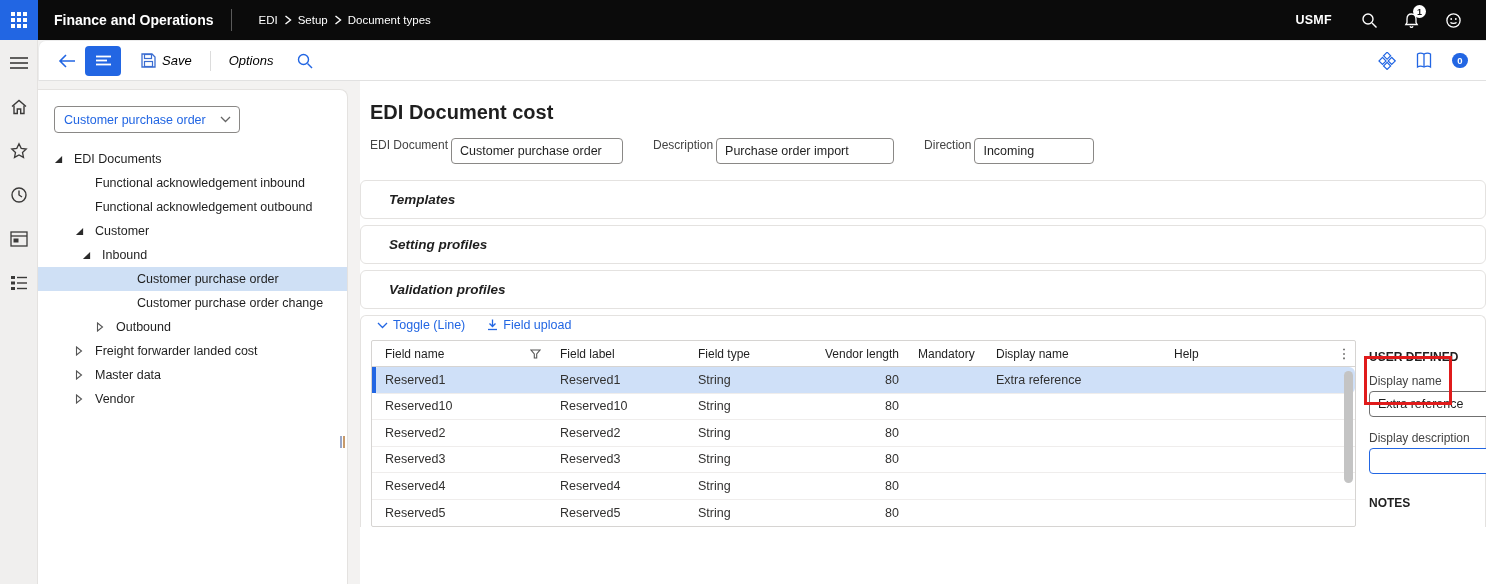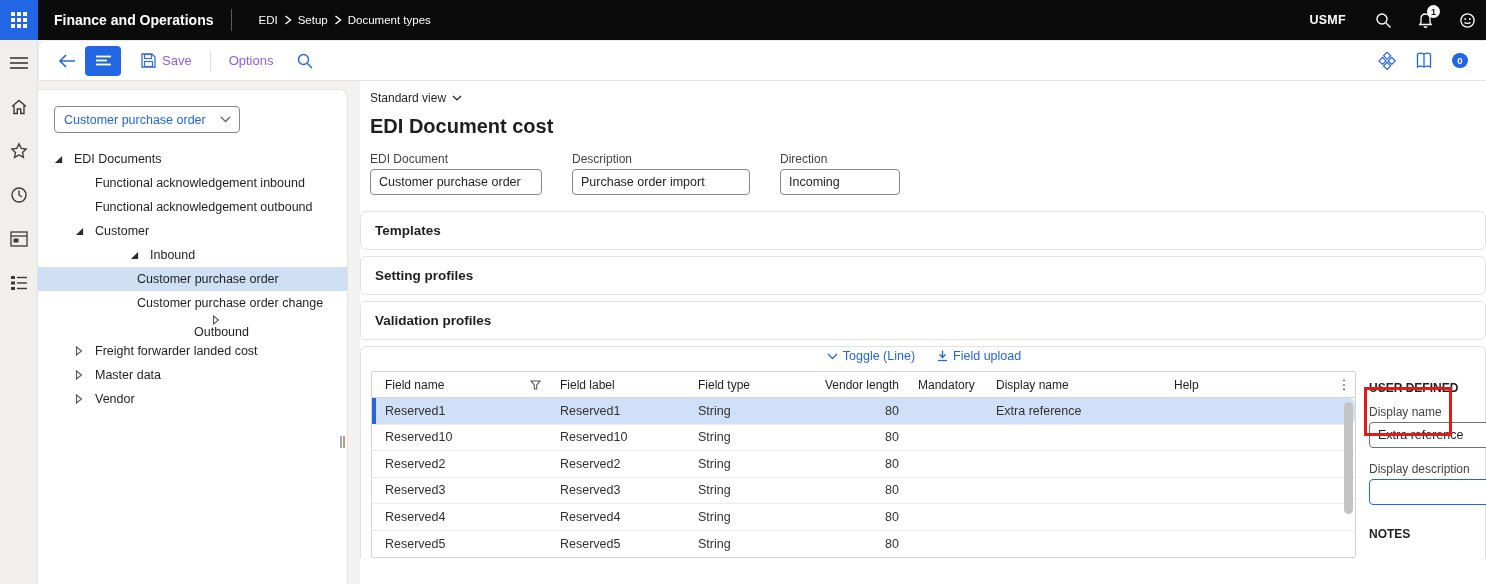--- a/index.html
+++ b/index.html
@@ -9,37 +9,37 @@
   
   .topbar { height:40px; background:#0b0b0b; display:flex; align-items:center; color:#fff; }
   .waffle { width:38px; height:40px; background:#2266e3; display:flex; align-items:center; justify-content:center; cursor:pointer; flex:0 0 auto;}
   .waffle-grid { display:grid; grid-template-columns:repeat(3,4px); grid-template-rows:repeat(3,4px); gap:2px; }
   .waffle-grid span { background:#fff; width:4px; height:4px; }
   .app-title { font-size:14px; font-weight:bold; padding:0 18px 0 16px; white-space:nowrap; }
   .tb-divider { width:1px; height:22px; background:#5a5a5a; }
   .breadcrumb { display:flex; align-items:center; font-size:11.5px; margin-left:26px; gap:6px; }
   .crumb { color:#fff; cursor:pointer; }
   .crumb-sep svg { display:block; }
-  .topbar-right { margin-left:auto; display:flex; align-items:center; gap:4px; }
+  .topbar-right { margin-left:auto; display:flex; align-items:center; gap:4px; padding-right:14px; }
   .company-box { font-size:12.5px; font-weight:bold; letter-spacing:.3px; padding:0 14px; cursor:pointer; }
   .tb-icon { width:38px; height:40px; display:flex; align-items:center; justify-content:center; position:relative; cursor:pointer; }
   .badge-white { position:absolute; top:5px; right:4px; background:#fff; color:#111; border-radius:50%;
                  width:13px; height:13px; font-size:9px; display:flex; align-items:center; justify-content:center; font-weight:bold;}
 
   
   .shell { display:flex; height:544px; }
   .iconrail { width:38px; background:#f0efee; border-right:1px solid #e4e2e0; display:flex; flex-direction:column; align-items:center; padding-top:12px; gap:22px; flex:0 0 auto;}
   .rail-icon { width:22px; height:22px; display:flex; align-items:center; justify-content:center; cursor:pointer; color:#3b3a39; }
   .workspace { flex:1; display:flex; flex-direction:column; min-width:0; background:#f3f2f1; }
   .actionpane { height:41px; background:#fff; border-bottom:1px solid #e1e1e1; border-top-left-radius:8px; border-top:1px solid #ececec; border-left:1px solid #ececec;
                 display:flex; align-items:center; padding:0 12px; gap:2px; }
   .ap-back { width:32px; height:30px; display:flex; align-items:center; justify-content:center; cursor:pointer; }
   .ap-menu-btn { width:36px; height:30px; background:#2266e3; border:none; border-radius:4px; display:flex; align-items:center; justify-content:center; cursor:pointer; margin-right:10px;}
-  .ap-btn { display:flex; align-items:center; gap:6px; font-size:13px; color:#8b5cf6; background:none; border:none;
-            padding:6px 8px; cursor:pointer; font-family:inherit; }
+  .ap-btn { display:flex; align-items:center; gap:6px; font-size:13px; color:#000000; background:none; border:none;
+            padding:6px 8px; cursor:pointer; font-family:inherit;font-style:italic; }
   .ap-sep { width:1px; height:20px; background:#dcdcdc; margin:0 8px; }
   .ap-right { margin-left:auto; display:flex; align-items:center; gap:20px; padding-right:6px; }
   .ap-icon { display:flex; align-items:center; justify-content:center; cursor:pointer; position:relative; }
   .badge-blue { background:#2266e3; color:#fff; border-radius:9px; min-width:16px; height:15px; font-size:9.5px;
                 display:flex; align-items:center; justify-content:center; font-weight:bold; padding:0 4px; }
 
   
   .bodyrow { flex:1; display:flex; min-height:0; }
   .treepanel { width:310px; background:#fff; border:1px solid #e4e2e0; border-left:none; border-bottom:none;
                border-top-right-radius:8px; margin-top:8px; flex:0 0 auto; position:relative; }
@@ -49,30 +49,30 @@
   .tree { font-size:12.5px; }
   .tree-item { height:24px; display:flex; align-items:center; cursor:pointer; white-space:nowrap; }
   .tree-item.selected { background:#cfe0f5; }
   .caret { width:20px; height:10px; display:inline-flex; align-items:center; justify-content:flex-start; flex:0 0 auto; }
   .grip { position:absolute; right:2px; top:346px; width:5px; height:12px; border-left:2px solid #9aa7c7; border-right:2px solid #c79a6a; cursor:col-resize; }
 
   .main { flex:1; min-width:0; background:#fff; margin-left:12px; padding:10px 0 0 0; position:relative; }
   .view-selector { display:flex; align-items:center; gap:6px; font-size:12px; color:#1f1f1f; cursor:pointer; padding-left:10px; }
   .page-title { font-size:20px; font-weight:bold; margin:10px 0 14px 10px; }
   .header-fields { display:flex; gap:30px; padding-left:10px; margin-bottom:16px; }
-  .field-group { display:flex; flex-direction:column; gap:3px; }
+  .field-group { display:flex; flex-direction:row; gap:3px; }
   .field-label { font-size:12px; color:#444; }
   .field-input { height:26px; border:1px solid #8a8886; border-radius:4px; background:#fff; font-size:12.5px;
                  font-family:inherit; color:#1f1f1f; padding:0 8px; }
   .w170 { width:172px; } .w178 { width:178px; } .w120 { width:120px; }
 
   .section-card { border:1px solid #e4e2e0; border-radius:6px; background:#fff; margin-bottom:6px; }
-  .section-header { font-size:13.5px; font-weight:bold; padding:11px 14px; cursor:pointer; }
+  .section-header { font-size:13.5px; font-weight:bold; padding:11px 28px; cursor:pointer;font-style:italic; }
   .staging-card { border:1px solid #e4e2e0; border-radius:6px 6px 0 0; border-bottom:none; background:#fff; }
-  .staging-toolbar { display:flex; align-items:center; gap:22px; padding:2px 14px 8px 16px;justify-content:center; }
+  .staging-toolbar { display:flex; align-items:center; gap:22px; padding:2px 14px 8px 16px; }
   .link-btn { display:flex; align-items:center; gap:5px; color:#2266e3; font-size:12.5px; background:none; border:none;
               cursor:pointer; font-family:inherit; padding:0; }
 
   .staging-body { display:flex; padding-left:10px; }
   .grid-wrap { width:985px; flex:0 0 auto; border:1px solid #d6d4d2; border-radius:2px; position:relative; background:#fff; }
   .grid-header { display:flex; align-items:center; height:26px; border-bottom:1px solid #d6d4d2; font-size:12px; color:#1f1f1f; }
   .grid-row { display:flex; align-items:center; height:26.5px; border-bottom:1px solid #efedec; font-size:12.5px; color:#323130; cursor:pointer; position:relative;}
   .grid-row:last-child { border-bottom:none; }
   .grid-row.selected { background:#cfe0f8;border-radius:6px; }
   .grid-row.selected::before { content:""; position:absolute; left:0; top:0; bottom:0; width:4px; background:#2266e3; }
@@ -317,37 +317,37 @@
               <span>Functional acknowledgement outbound</span>
             </div>
             <div class="tree-item" style="padding-left: 37px;">
               <span class="caret">
                 <svg width="9" height="9" viewBox="0 0 10 10">
                   <polygon points="9,1 9,9 1,9" fill="#2b2b2b"></polygon>
                 </svg>
               </span>
               <span>Customer</span>
             </div>
-            <div class="tree-item" style="padding-left: 92px;">
+            <div class="tree-item" style="padding-left: 44px;">
               <span class="caret">
                 <svg width="9" height="9" viewBox="0 0 10 10">
                   <polygon points="9,1 9,9 1,9" fill="#2b2b2b"></polygon>
                 </svg>
               </span>
               <span>Inbound</span>
             </div>
             <div class="tree-item selected" style="padding-left: 79px;">
               <span class="caret"></span>
               <span>Customer purchase order</span>
             </div>
             <div class="tree-item" style="padding-left: 79px;">
               <span class="caret"></span>
               <span>Customer purchase order change</span>
             </div>
-            <div class="tree-item" style="padding-left: 58px; flex-direction: column;">
+            <div class="tree-item" style="padding-left: 58px;">
               <span class="caret">
                 <svg width="8" height="10" viewBox="0 0 8 10">
                   <polygon points="1.5,1 6.5,5 1.5,9" fill="none" stroke="#555" stroke-width="1.1"></polygon>
                 </svg>
               </span>
               <span>Outbound</span>
             </div>
             <div class="tree-item" style="padding-left: 37px;">
               <span class="caret">
                 <svg width="8" height="10" viewBox="0 0 8 10">
@@ -370,28 +370,20 @@
                   <polygon points="1.5,1 6.5,5 1.5,9" fill="none" stroke="#555" stroke-width="1.1"></polygon>
                 </svg>
               </span>
               <span>Vendor</span>
             </div>
           </div>
         <div class="grip"></div>
       </div>
 
       <div class="main">
-        <div class="view-selector">
-          <span>Standard view</span>
-          <span>
-            <svg width="10" height="6" viewBox="0 0 10 6">
-                <path d="M1 1 L5 5 L9 1" stroke="#1f1f1f" stroke-width="1.2" fill="none"></path>
-              </svg>
-          </span>
-        </div>
         <h1 class="page-title">EDI Document cost</h1>
 
         <div class="header-fields">
           <div class="field-group">
             <label class="field-label">EDI Document</label>
             <input class="field-input w170" value="Customer purchase order" style="">
           </div>
           <div class="field-group">
             <label class="field-label">Description</label>
             <input class="field-input w178" value="Purchase order import" style="">

